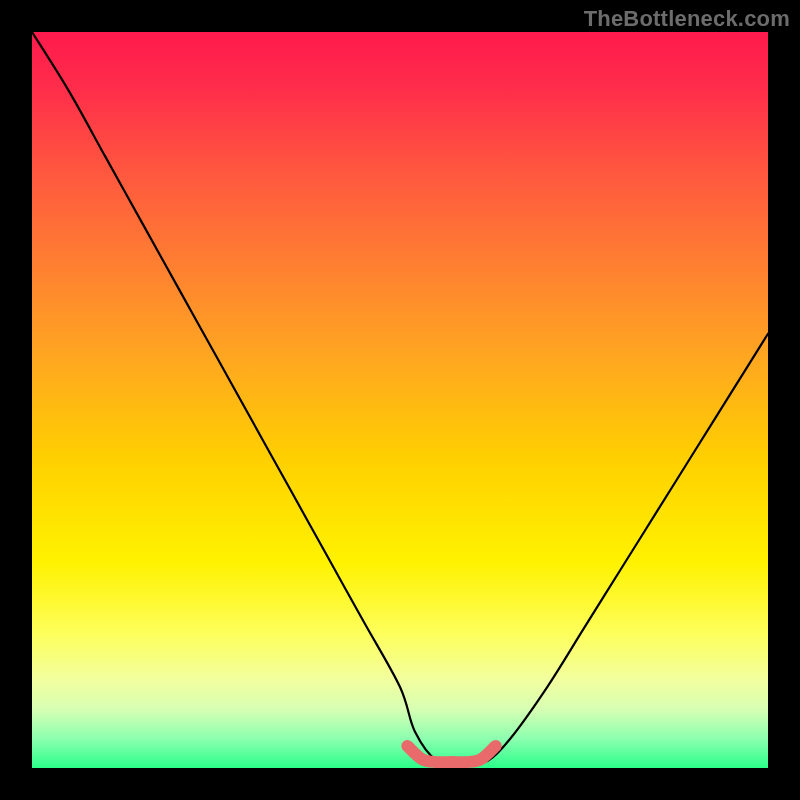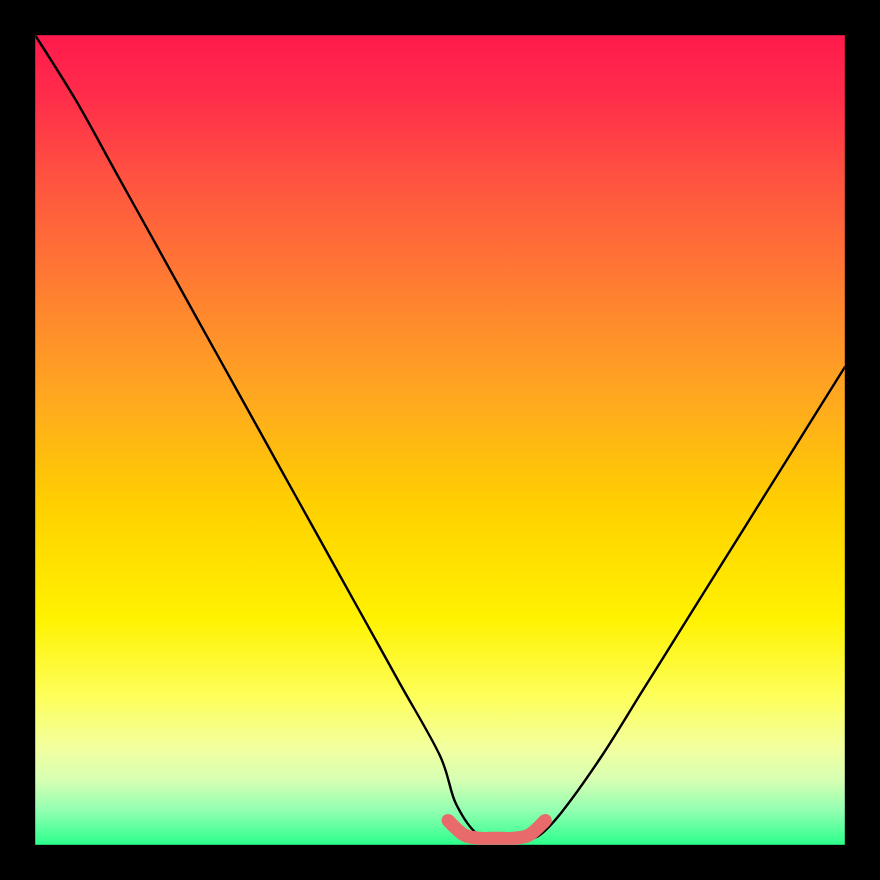--- a/index.html
+++ b/index.html
@@ -45,19 +45,20 @@
     position: absolute;
     inset: 0;
     width: 100%;
     height: 100%;
   }
 </style>
 </head>
 <body>
 
 <div class="frame">
+  <div class="watermark">TheBottleneck.com</div>
   <div class="plot-area">
     <svg class="curve" viewBox="0 0 736 736" preserveAspectRatio="none">
       <path id="main-curve" fill="none" stroke="#000" stroke-width="2.2" stroke-linecap="round" stroke-linejoin="round" d="M 0.00 0.00 C 6.13 9.81, 24.53 38.03, 36.80 58.88 C 49.07 79.73, 61.33 103.04, 73.60 125.12 C 85.87 147.20, 98.13 169.28, 110.40 191.36 C 122.67 213.44, 134.93 235.52, 147.20 257.60 C 159.47 279.68, 171.73 301.76, 184.00 323.84 C 196.27 345.92, 208.53 368.00, 220.80 390.08 C 233.07 412.16, 245.33 434.24, 257.60 456.32 C 269.87 478.40, 282.13 500.48, 294.40 522.56 C 306.67 544.64, 318.93 566.72, 331.20 588.80 C 343.47 610.88, 359.41 636.64, 368.00 655.04 C 376.59 673.44, 376.59 686.93, 382.72 699.20 C 388.85 711.47, 397.44 723.73, 404.80 728.64 C 412.16 733.55, 420.75 728.64, 426.88 728.64 C 433.01 728.64, 436.69 728.64, 441.60 728.64 C 446.51 728.64, 450.19 732.32, 456.32 728.64 C 462.45 724.96, 468.59 718.83, 478.40 706.56 C 488.21 694.29, 502.93 673.44, 515.20 655.04 C 527.47 636.64, 539.73 615.79, 552.00 596.16 C 564.27 576.53, 576.53 556.91, 588.80 537.28 C 601.07 517.65, 613.33 498.03, 625.60 478.40 C 637.87 458.77, 650.13 439.15, 662.40 419.52 C 674.67 399.89, 686.93 380.27, 699.20 360.64 C 711.47 341.01, 729.87 311.57, 736.00 301.76"></path>
       <path id="trough-highlight" fill="none" stroke="#e86a6a" stroke-width="12" stroke-linecap="round" stroke-linejoin="round" d="M 375.36 713.92 C 377.81 716.13, 385.17 724.47, 390.08 727.17 C 394.99 729.87, 399.89 729.62, 404.80 730.11 C 409.71 730.60, 414.61 730.11, 419.52 730.11 C 424.43 730.11, 429.33 730.60, 434.24 730.11 C 439.15 729.62, 444.05 729.87, 448.96 727.17 C 453.87 724.47, 461.23 716.13, 463.68 713.92"></path>
     </svg>
   </div>
 </div>
 
 </body></html>

